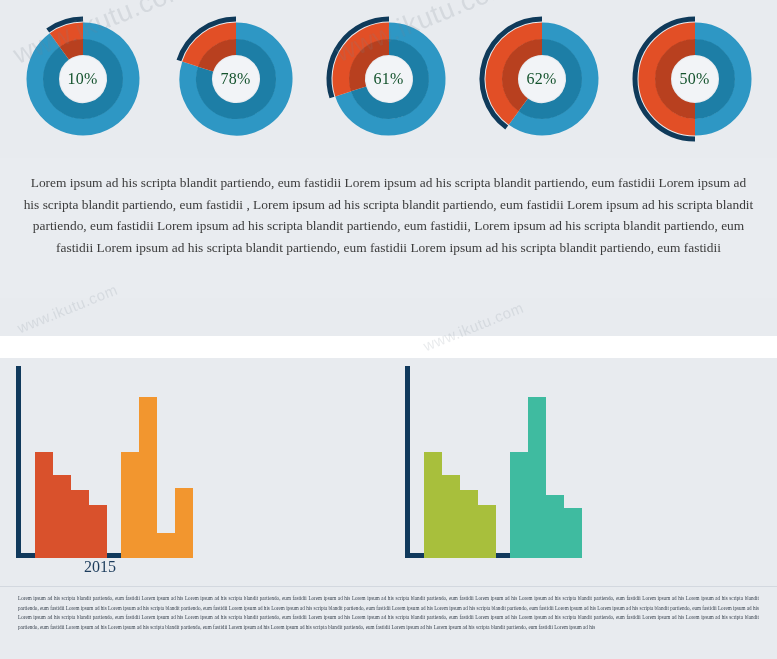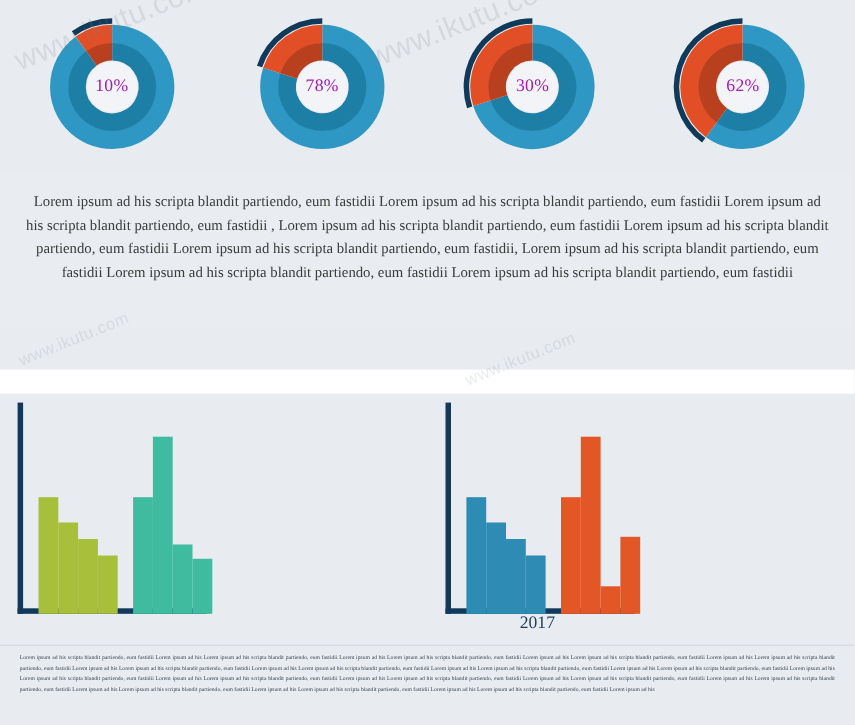--- a/index.html
+++ b/index.html
@@ -15,21 +15,21 @@
   .donut-row{
     position:absolute;top:0;left:0;width:777px;height:158px;
     display:flex;align-items:center;justify-content:space-around;
     padding:0 6px;box-sizing:border-box;
   }
   .donut{position:relative;width:132px;height:136px;}
   .donut svg{display:block;width:132px;height:136px;}
   .donut .pct{
     position:absolute;left:0;top:0;width:132px;height:136px;
     display:flex;align-items:center;justify-content:center;
-    font-size:16px;color:#a21caf;font-family:"Liberation Serif",serif;
+    font-size:16px;color:#14532d;font-family:"Liberation Serif",serif;
     letter-spacing:.3px;
   }
 
   
   .para-band{
     position:absolute;top:158px;left:0;width:777px;height:140px;
     background:#e9ecf0;
   }
   .para{
     margin:0;padding:14px 22px 0 22px;
@@ -132,81 +132,92 @@
       </div>
       <div class="donut">
         <svg viewBox="0 0 132 136">
           <path d="M 66 20 A 48 48 0 1 1 20.351876727837897 82.84078305647962" stroke="#2e97c4" stroke-width="17" fill="none"></path>
           <path d="M 20.349287217832632 82.83281572999748 A 48 48 0 0 1 65.99999999999999 20" stroke="#e24f26" stroke-width="17" fill="none"></path>
           <path d="M 66 36 A 32 32 0 1 1 35.5679178185586 77.89385537098642" stroke="#1d7ea6" stroke-width="16" fill="none"></path>
           <path d="M 35.56619147855508 77.88854381999832 A 32 32 0 0 1 66 36" stroke="#b8401f" stroke-width="16" fill="none"></path>
           <path d="M 8.936609022290789 86.54101966249685 A 60 60 0 0 1 65.99999999999999 8" stroke="#0f3a5a" stroke-width="5" fill="none" stroke-linecap="butt"></path>
           <circle cx="66" cy="68" r="23" fill="#f2f4f7"></circle>
         </svg>
-        <div class="pct">30%</div>
+        <div class="pct">61%</div>
       </div>
       <div class="donut">
         <svg viewBox="0 0 132 136">
           <path d="M 66 20 A 48 48 0 1 1 37.79308592456907 106.83773935672951" stroke="#2e97c4" stroke-width="17" fill="none"></path>
           <path d="M 37.78630788996129 106.83281572999748 A 48 48 0 0 1 65.99999999999999 20" stroke="#e24f26" stroke-width="17" fill="none"></path>
           <path d="M 66 36 A 32 32 0 1 1 47.195390616379385 93.89182623781967" stroke="#1d7ea6" stroke-width="16" fill="none"></path>
           <path d="M 47.19087192664087 93.88854381999832 A 32 32 0 0 1 66 36" stroke="#b8401f" stroke-width="16" fill="none"></path>
           <path d="M 30.73288486245162 116.54101966249685 A 60 60 0 0 1 65.99999999999999 8" stroke="#0f3a5a" stroke-width="5" fill="none" stroke-linecap="butt"></path>
           <circle cx="66" cy="68" r="23" fill="#f2f4f7"></circle>
         </svg>
         <div class="pct">62%</div>
       </div>
+      <div class="donut">
+        <svg viewBox="0 0 132 136">
+          <path d="M 66 20 A 48 48 0 0 1 66.00837758036704 115.9999992689182" stroke="#2e97c4" stroke-width="17" fill="none"></path>
+          <path d="M 66 116 A 48 48 0 0 1 65.99999999999999 20" stroke="#e24f26" stroke-width="17" fill="none"></path>
+          <path d="M 66 36 A 32 32 0 0 1 66.00558505357803 99.99999951261213" stroke="#1d7ea6" stroke-width="16" fill="none"></path>
+          <path d="M 66 100 A 32 32 0 0 1 66 36" stroke="#b8401f" stroke-width="16" fill="none"></path>
+          <path d="M 66 128 A 60 60 0 0 1 65.99999999999999 8" stroke="#0f3a5a" stroke-width="5" fill="none" stroke-linecap="butt"></path>
+          <circle cx="66" cy="68" r="23" fill="#f2f4f7"></circle>
+        </svg>
+        <div class="pct">50%</div>
+      </div>
     </div>
 
   <div class="para-band">
     <p class="para">Lorem ipsum ad his scripta blandit partiendo, eum fastidii Lorem ipsum ad his scripta blandit partiendo, eum fastidii Lorem ipsum ad his scripta blandit partiendo, eum fastidii , Lorem ipsum ad his scripta blandit partiendo, eum fastidii Lorem ipsum ad his scripta blandit partiendo, eum fastidii Lorem ipsum ad his scripta blandit partiendo, eum fastidii, Lorem ipsum ad his scripta blandit partiendo, eum fastidii Lorem ipsum ad his scripta blandit partiendo, eum fastidii Lorem ipsum ad his scripta blandit partiendo, eum fastidii</p>
   </div>
 
   <div class="gap-band"></div>
   <div class="white-band"></div>
   <div class="gap-band2"></div>
 
   <div class="charts" id="charts">
+      <div class="group">
+        <div class="axis-v"></div>
+        <div class="axis-h"></div>
+        <div class="plot">
+          <div class="cluster left">
+            <div class="bar" style="height: 106.24px; background: rgb(217, 81, 44);"></div>
+            <div class="bar" style="height: 83px; background: rgb(217, 81, 44);"></div>
+            <div class="bar" style="height: 68.06px; background: rgb(217, 81, 44);"></div>
+            <div class="bar" style="height: 53.12px; background: rgb(217, 81, 44);"></div>
+          </div>
+          <div class="cluster right">
+            <div class="bar" style="height: 106.24px; background: rgb(242, 150, 47);"></div>
+            <div class="bar" style="height: 161.02px; background: rgb(242, 150, 47);"></div>
+            <div class="bar" style="height: 24.9px; background: rgb(242, 150, 47);"></div>
+            <div class="bar" style="height: 69.72px; background: rgb(242, 150, 47);"></div>
+          </div>
+        </div>
+        <div class="year">2015</div>
+      </div>
       <div class="group">
         <div class="axis-v"></div>
         <div class="axis-h"></div>
         <div class="plot">
           <div class="cluster left">
             <div class="bar" style="height: 106.24px; background: rgb(168, 191, 60);"></div>
             <div class="bar" style="height: 83px; background: rgb(168, 191, 60);"></div>
             <div class="bar" style="height: 68.06px; background: rgb(168, 191, 60);"></div>
             <div class="bar" style="height: 53.12px; background: rgb(168, 191, 60);"></div>
           </div>
           <div class="cluster right">
             <div class="bar" style="height: 106.24px; background: rgb(63, 187, 160);"></div>
             <div class="bar" style="height: 161.02px; background: rgb(63, 187, 160);"></div>
             <div class="bar" style="height: 63.08px; background: rgb(63, 187, 160);"></div>
             <div class="bar" style="height: 49.8px; background: rgb(63, 187, 160);"></div>
           </div>
         </div>
       </div>
-      <div class="group">
-        <div class="axis-v"></div>
-        <div class="axis-h"></div>
-        <div class="plot">
-          <div class="cluster left">
-            <div class="bar" style="height: 106.24px; background: rgb(46, 140, 180);"></div>
-            <div class="bar" style="height: 83px; background: rgb(46, 140, 180);"></div>
-            <div class="bar" style="height: 68.06px; background: rgb(46, 140, 180);"></div>
-            <div class="bar" style="height: 53.12px; background: rgb(46, 140, 180);"></div>
-          </div>
-          <div class="cluster right">
-            <div class="bar" style="height: 106.24px; background: rgb(227, 86, 38);"></div>
-            <div class="bar" style="height: 161.02px; background: rgb(227, 86, 38);"></div>
-            <div class="bar" style="height: 24.9px; background: rgb(227, 86, 38);"></div>
-            <div class="bar" style="height: 69.72px; background: rgb(227, 86, 38);"></div>
-          </div>
-        </div>
-        <div class="year">2017</div>
-      </div>
     </div>
 
   <div class="footer">
     <p>Lorem ipsum ad his scripta blandit partiendo, eum fastidii Lorem ipsum ad his Lorem ipsum ad his scripta blandit partiendo, eum fastidii Lorem ipsum ad his Lorem ipsum ad his scripta blandit partiendo, eum fastidii Lorem ipsum ad his Lorem ipsum ad his scripta blandit partiendo, eum fastidii Lorem ipsum ad his Lorem ipsum ad his scripta blandit partiendo, eum fastidii Lorem ipsum ad his Lorem ipsum ad his scripta blandit partiendo, eum fastidii Lorem ipsum ad his Lorem ipsum ad his scripta blandit partiendo, eum fastidii Lorem ipsum ad his Lorem ipsum ad his scripta blandit partiendo, eum fastidii Lorem ipsum ad his Lorem ipsum ad his scripta blandit partiendo, eum fastidii Lorem ipsum ad his Lorem ipsum ad his scripta blandit partiendo, eum fastidii Lorem ipsum ad his Lorem ipsum ad his scripta blandit partiendo, eum fastidii Lorem ipsum ad his Lorem ipsum ad his scripta blandit partiendo, eum fastidii Lorem ipsum ad his Lorem ipsum ad his scripta blandit partiendo, eum fastidii Lorem ipsum ad his Lorem ipsum ad his scripta blandit partiendo, eum fastidii Lorem ipsum ad his Lorem ipsum ad his scripta blandit partiendo, eum fastidii Lorem ipsum ad his Lorem ipsum ad his scripta blandit partiendo, eum fastidii Lorem ipsum ad his Lorem ipsum ad his scripta blandit partiendo, eum fastidii Lorem ipsum ad his</p>
   </div>
 
   <div class="wm big" style="left:8px;top:6px;">www.ikutu.com</div>
   <div class="wm big" style="left:330px;top:4px;">www.ikutu.com</div>
   <div class="wm" style="left:14px;top:300px;">www.ikutu.com</div>
   <div class="wm" style="left:420px;top:318px;">www.ikutu.com</div>

